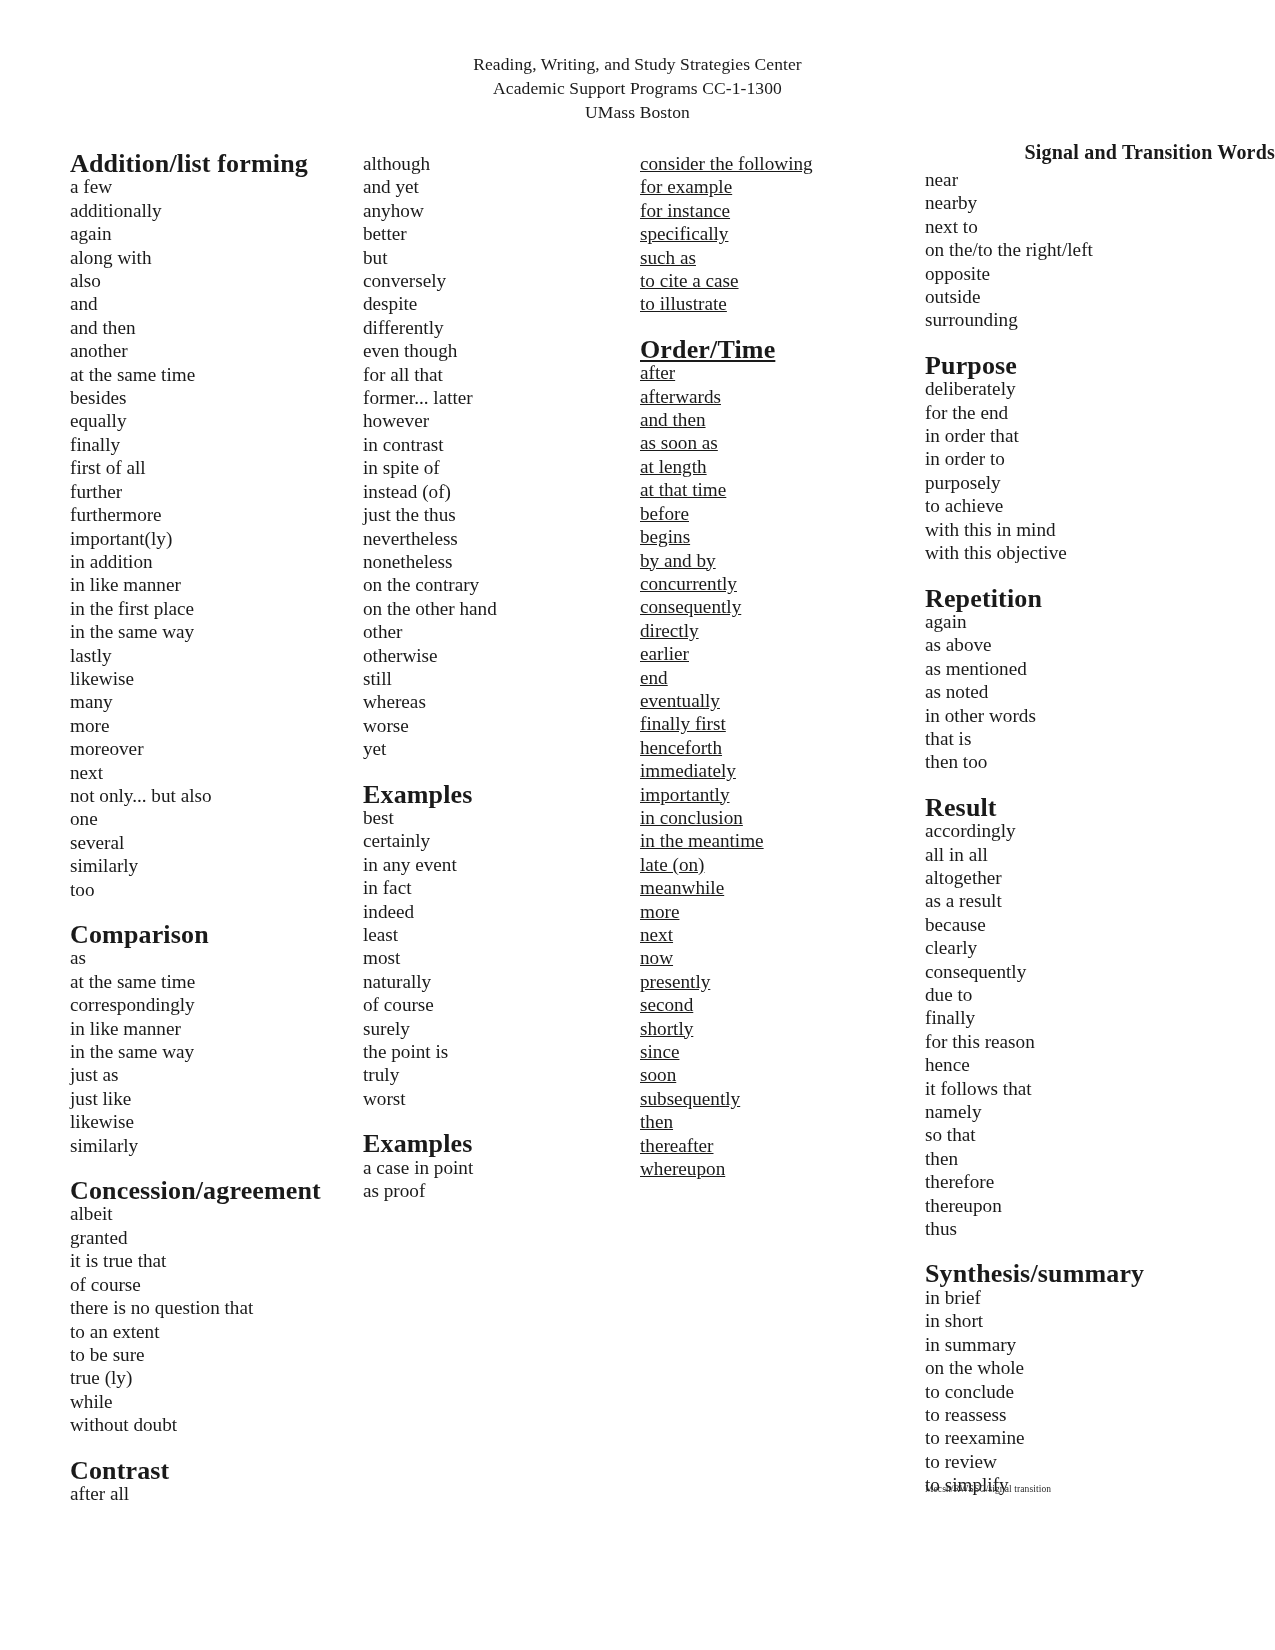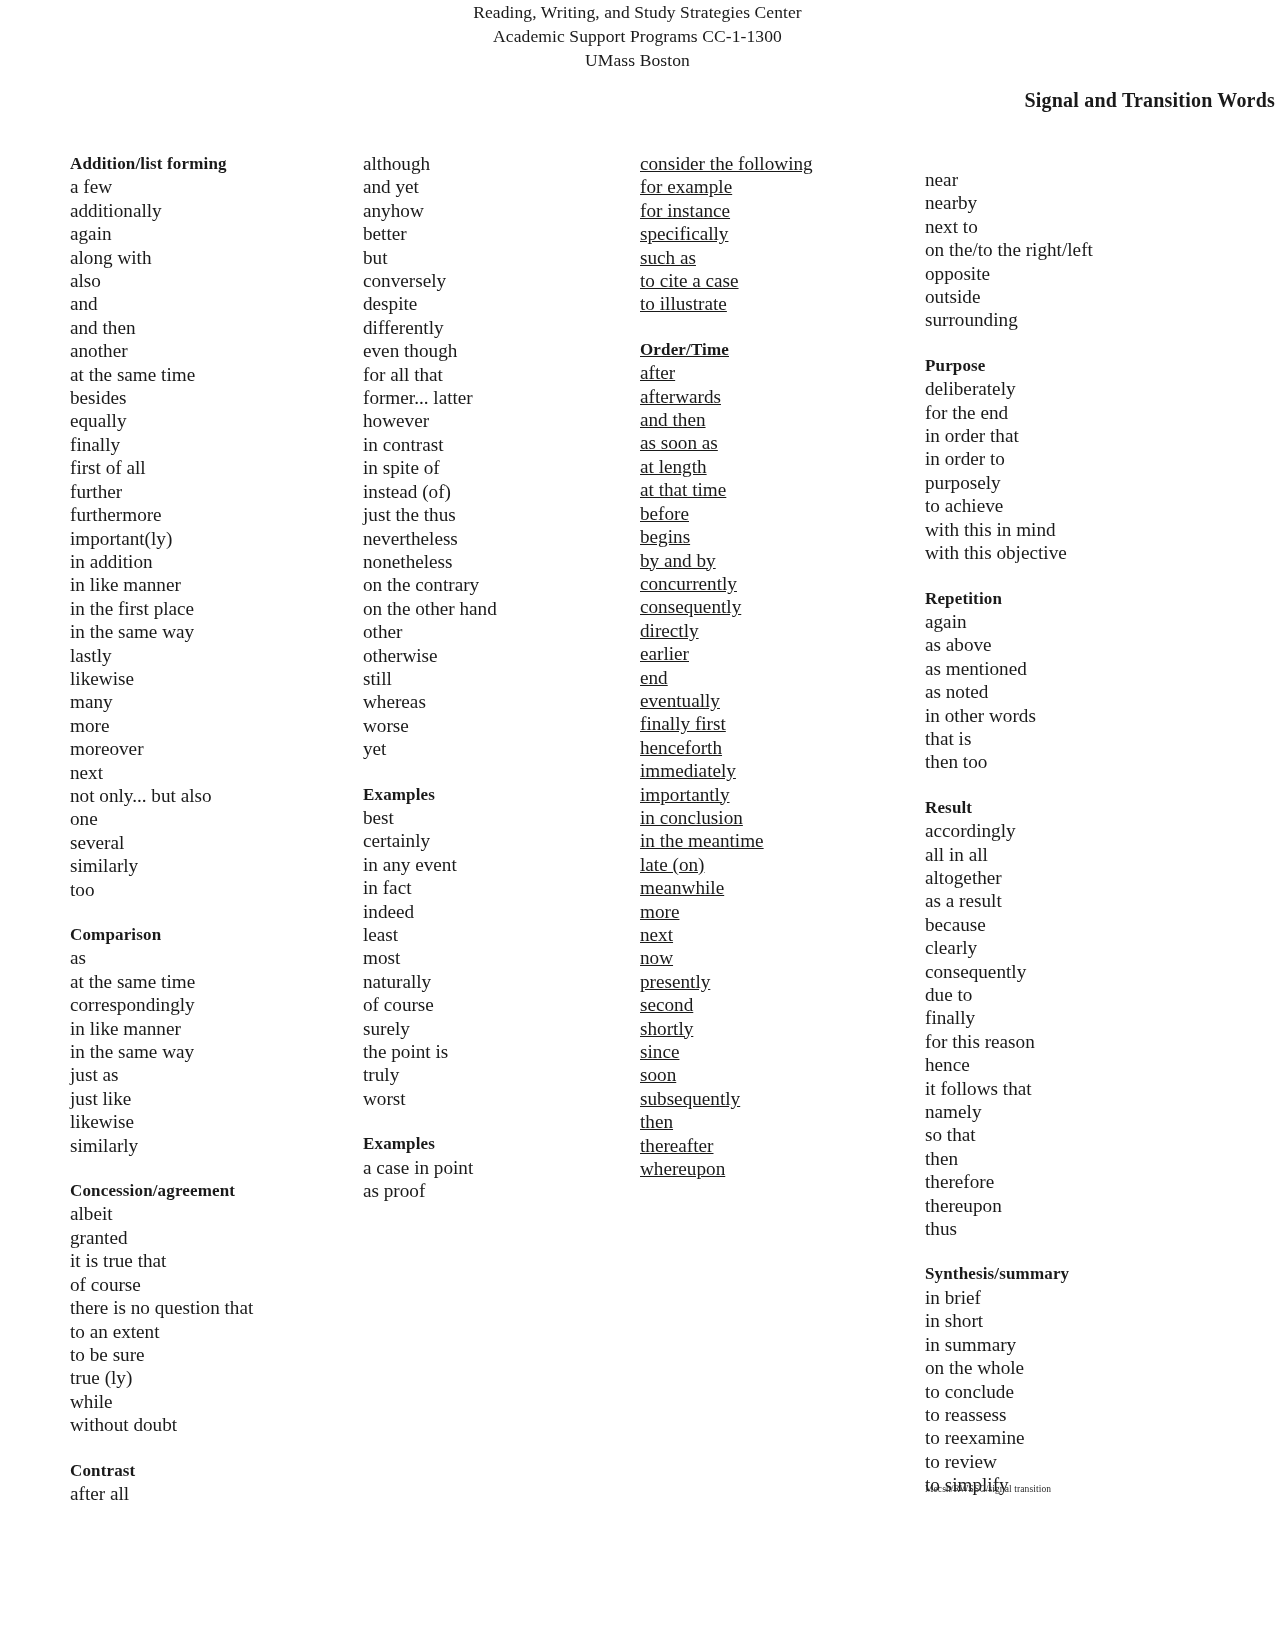--- a/index.html
+++ b/index.html
@@ -16,20 +16,21 @@
     overflow: hidden;
   }
   .page {
     position: relative;
     width: 1275px;
     height: 1650px;
     box-sizing: border-box;
   }
   .header {
     text-align: center;
+    padding-top: 52px;
     line-height: 1.38;
   }
   .header-line {
     font-size: 17.5px;
     letter-spacing: 0.1px;
   }
   .doc-title {
     text-align: right;
     font-weight: bold;
     font-size: 20px;
@@ -60,21 +61,21 @@
   }
   .col-1 { left: 70px;  width: 280px; padding-left: 0; }
   .col-2 { left: 363px; width: 280px; padding-left: 0; }
   .col-3 { left: 640px; width: 280px; padding-left: 0; text-decoration: underline; }
   .col-4 { left: 925px; width: 320px; padding-left: 0; }
 
   .group { margin-bottom: 0; }
   .group + .group { margin-top: 22px; }
   .group-heading {
     font-weight: bold;
-    font-size: 17px;
+    font-size: 26px;
     line-height: 23.4px;
     letter-spacing: 0.15px;
     white-space: nowrap;
   }
   .term {
     font-size: 19.2px;
     line-height: 23.4px;
     white-space: nowrap;
   }
   .footer-note {

